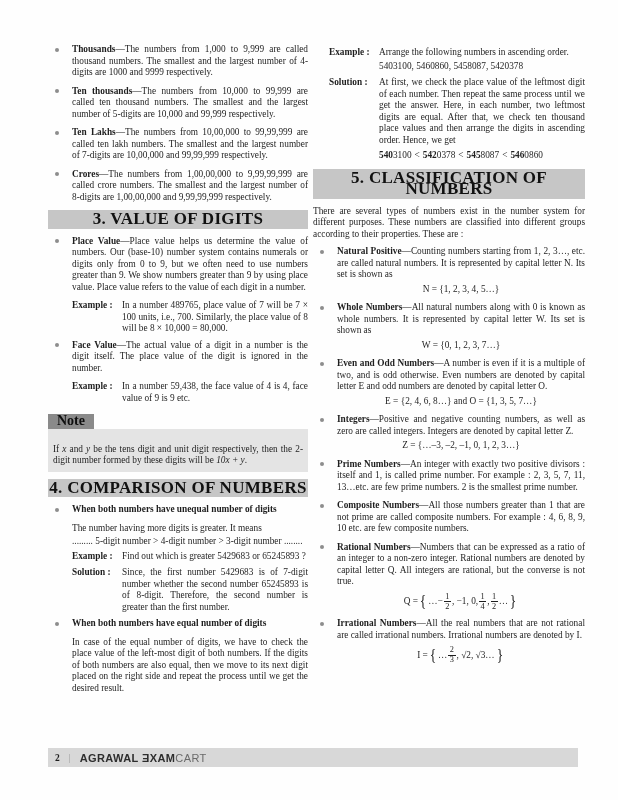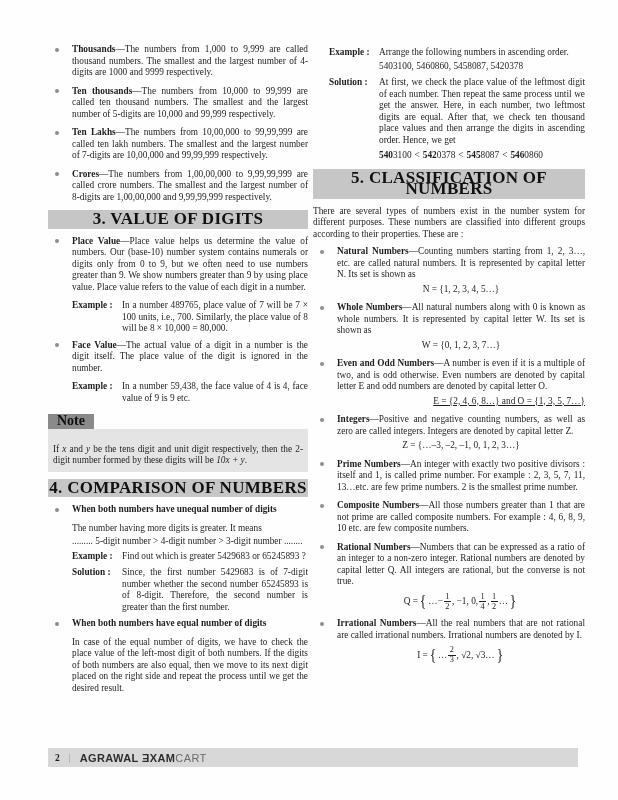--- a/index.html
+++ b/index.html
@@ -43,21 +43,21 @@
   }
   .note-body{background:#e4e4e4;padding:15px 5px 5px;margin:0 0 5px;text-align:justify;}
 
   .plain-line{margin:2px 0 2px 24px;}
   .sub-par{margin:2px 0 6px 24px;text-align:justify;}
 
   .ordering{margin-top:4px;white-space:nowrap;}
   .lt-sep{margin:0 3px;}
 
   .formula-line{text-align:center;margin:3px 0 5px;}
-  .formula-left{text-align:right;margin:3px 0 5px;text-decoration:underline;}
+  .formula-left{text-align:center;margin:3px 0 5px;}
 
   
   .math{display:flex;justify-content:center;align-items:center;margin:5px 0 7px;}
   .brace{font-size:17px;font-weight:400;line-height:1;margin:0 1px;transform:scaleX(.8);}
   .frac{display:inline-flex;flex-direction:column;align-items:center;line-height:1;
         font-size:8.3px;vertical-align:middle;margin:0 1px;}
   .frac .num{border-bottom:.8px solid #1e1e1e;padding:0 1.5px .5px;}
   .frac .den{padding-top:.5px;}
 
   
@@ -166,21 +166,21 @@
           <p class="ex-body ordering"><b>540</b><span>3100</span><span class="lt-sep">&lt;</span><b>542</b><span>0378</span><span class="lt-sep">&lt;</span><b>545</b><span>8087</span><span class="lt-sep">&lt;</span><b>546</b><span>0860</span></p>
         </div>
       </div>
 
       <div class="sec-header">5. CLASSIFICATION OF NUMBERS</div>
 
       <p class="bi-text" style="margin-bottom:6px;">There are several types of numbers exist in the number system for different purposes. These numbers are classified into different groups according to their properties. These are :</p>
 
       <div class="bullet-item">
         <span class="dot"></span>
-        <p class="bi-text"><b class="term">Natural Numbers</b><span>—Counting numbers starting from 1, 2, 3…, etc. are called natural numbers. It is represented by capital letter N. Its set is shown as</span></p>
+        <p class="bi-text"><b class="term">Natural Positive</b><span>—Counting numbers starting from 1, 2, 3…, etc. are called natural numbers. It is represented by capital letter N. Its set is shown as</span></p>
         <div class="formula-line">N = {1, 2, 3, 4, 5…}</div>
       </div>
 
       <div class="bullet-item">
         <span class="dot"></span>
         <p class="bi-text"><b class="term">Whole Numbers</b><span>—All natural numbers along with 0 is known as whole numbers. It is represented by capital letter W. Its set is shown as</span></p>
         <div class="formula-line">W = {0, 1, 2, 3, 7…}</div>
       </div>
 
       <div class="bullet-item">

